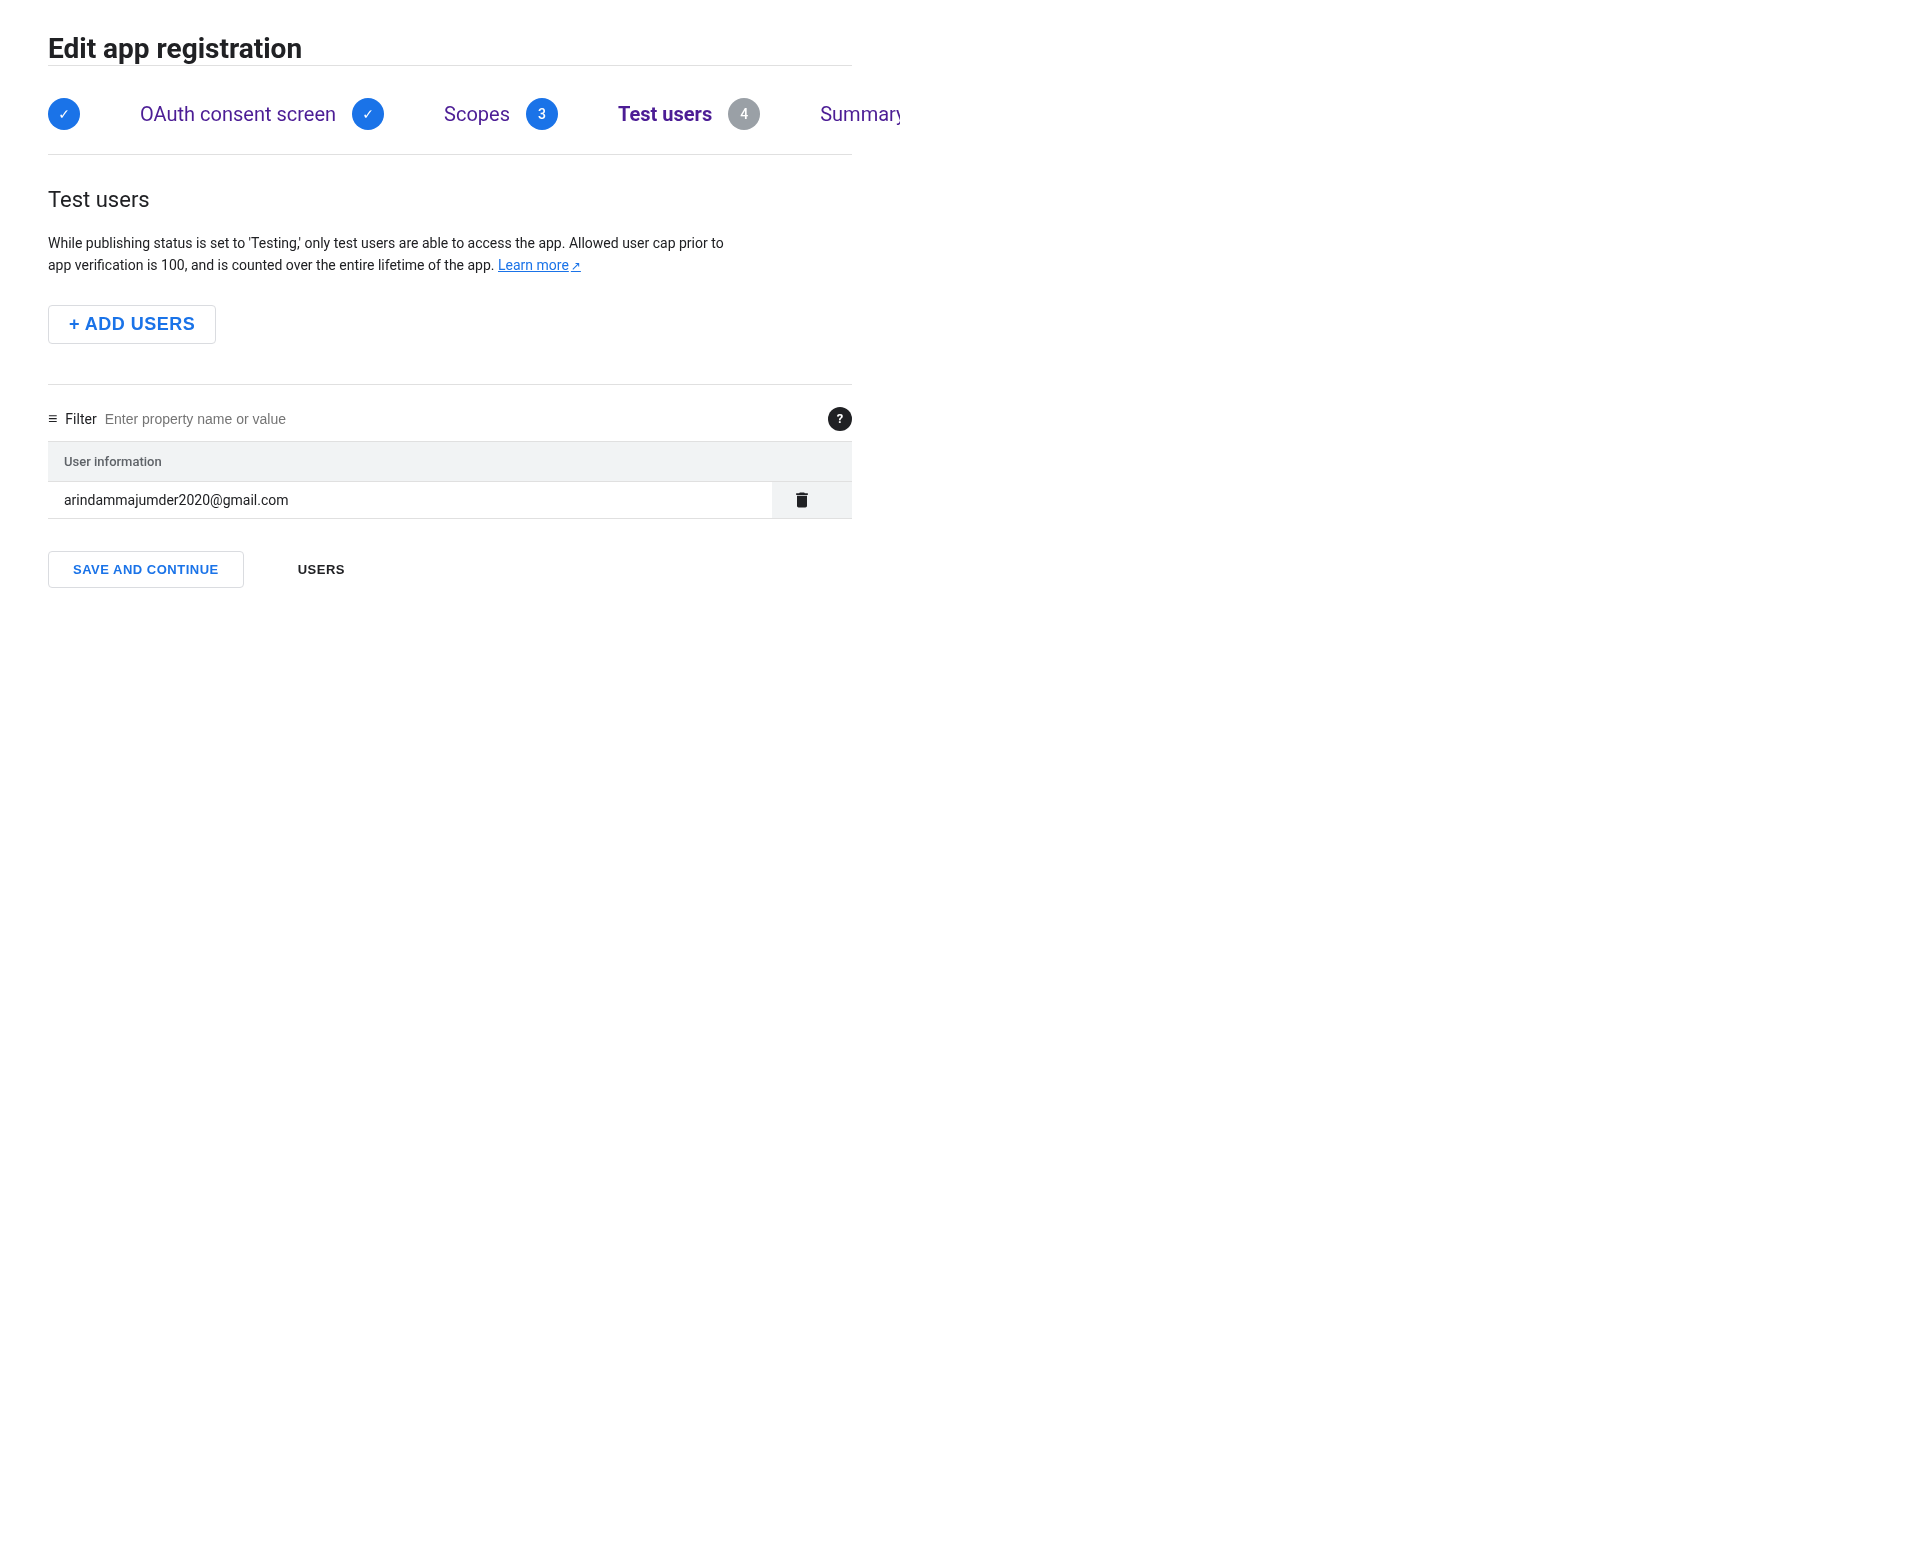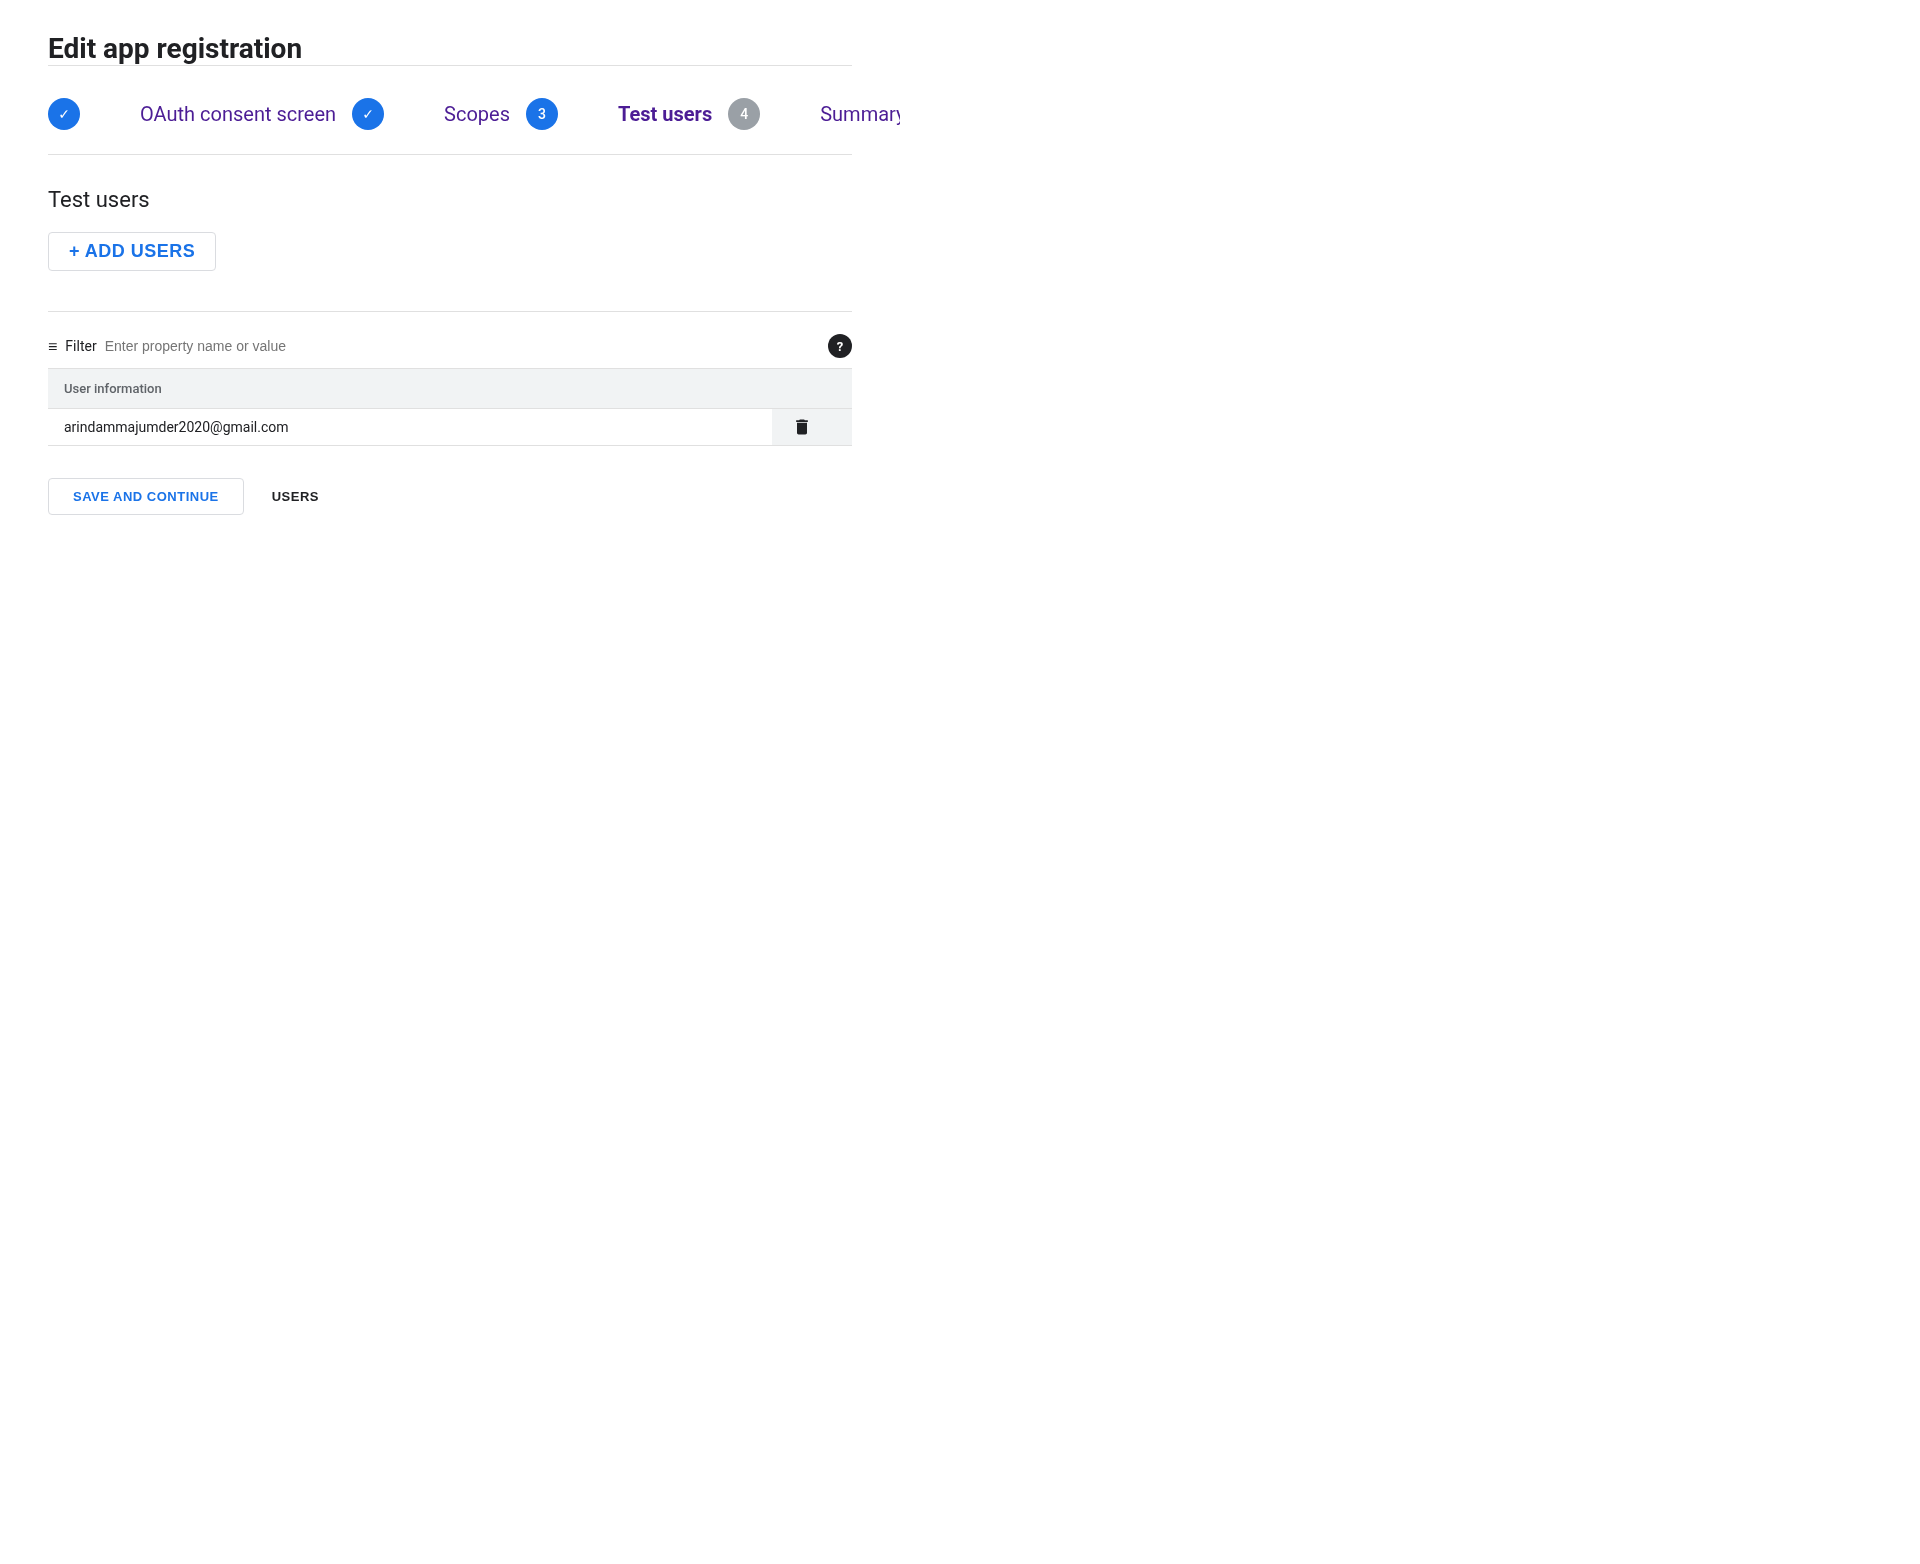--- a/index.html
+++ b/index.html
@@ -221,21 +221,21 @@
       padding: 4px;
       display: flex;
       align-items: center;
       justify-content: center;
     }
 
     
     .bottom-actions {
       display: flex;
       align-items: center;
-      gap: 12px;
+      gap: 38px;
       margin-top: 32px;
     }
 
     .save-btn {
       border: 1px solid #dadce0;
       background: #fff;
       color: #1a73e8;
       font-size: 13px;
       font-weight: 700;
       padding: 10px 24px;
@@ -298,20 +298,26 @@
     <span class="step-label">Summary</span>
   </div>
 </nav>
 
 <main>
 
   
   <h2 class="section-title">Test users</h2>
 
   
+  <p class="description">
+    <span>While publishing status is set to 'Testing,' only test users are able to access the app. Allowed user cap prior to app verification is 100, and is counted over the entire lifetime of the app.</span>
+    <a>
+      <span>Learn more</span><span class="external-icon">↗</span>
+    </a>
+  </p>
 
   
   <button class="add-users-btn">+ ADD USERS</button>
 
   
   <div class="filter-section">
     <div class="filter-row">
       <span class="filter-icon">≡</span>
       <span class="filter-label">Filter</span>
       <input class="filter-input" type="text" placeholder="Enter property name or value" style="">

